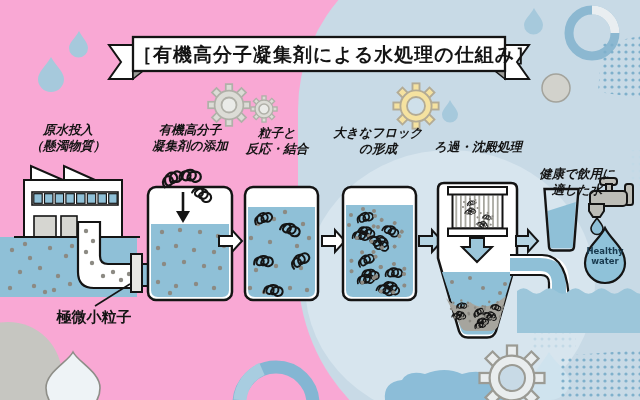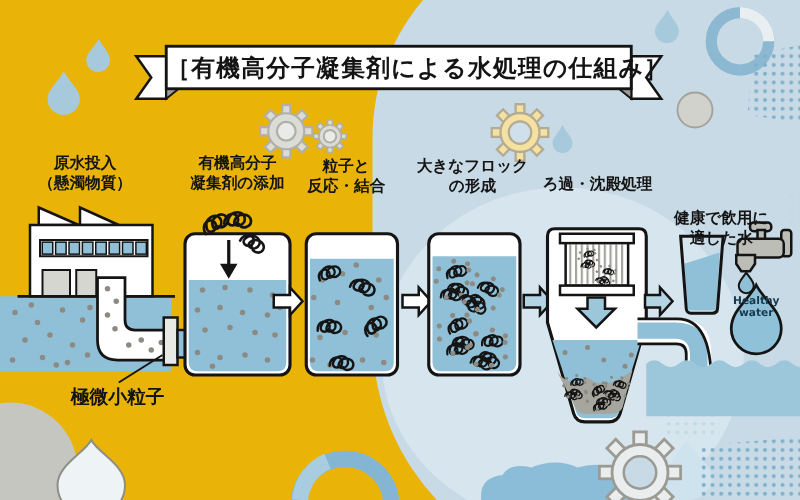--- a/index.html
+++ b/index.html
@@ -1,35 +1,35 @@
 <!DOCTYPE html>
 <html><head>
 <meta charset="utf-8">
 <style>
   html,body{margin:0;padding:0;}
   .stage{position:relative;width:640px;height:400px;overflow:hidden;
-         background:#eab308;font-family:"DejaVu Sans","Liberation Sans",sans-serif;}
+         background:#f9a8d4;font-family:"DejaVu Sans","Liberation Sans",sans-serif;}
   .bg-right{position:absolute;left:298px;top:-60px;width:402px;height:520px;
             background:#c8dae6;border-radius:170px 0 0 190px;}
   .bg-blob{position:absolute;left:305px;top:150px;width:290px;height:270px;
            background:#d7e5ee;border-radius:50%;}
   svg.scene{position:absolute;left:0;top:0;z-index:2;}
   .txt{position:absolute;z-index:5;color:#141414;text-align:center;
        font-weight:700;letter-spacing:0;}
   .banner-text{left:133px;top:42px;width:372px;font-size:19px;letter-spacing:1px;white-space:nowrap;}
   .step-label{font-size:12.5px;line-height:1.28;}
-  .step-label span{display:block;}
+  .step-label span{display:block;font-style:italic;}
   .lbl-1{left:16px;top:122px;width:104px;}
   .lbl-2{left:138px;top:122px;width:104px;}
   .lbl-3{left:230px;top:125px;width:94px;}
   .lbl-4{left:328px;top:125px;width:100px;text-align:center;}
   .lbl-5{left:426px;top:139px;width:104px;}
   .lbl-6{left:528px;top:126px;width:98px;margin-top:40px;}
   .particle-label{left:38px;top:308px;width:112px;font-size:15px;}
-  .healthy-label{left:584px;top:236px;width:42px;font-size:8.5px;line-height:1.2;
+  .healthy-label{left:584px;top:246px;width:42px;font-size:8.5px;line-height:1.2;
                  color:#17394e;}
   .healthy-label span{display:block;}
 </style>
 </head>
 <body>
 
 <div class="stage">
   <div class="bg-right"></div>
   <div class="bg-blob"></div>
 

